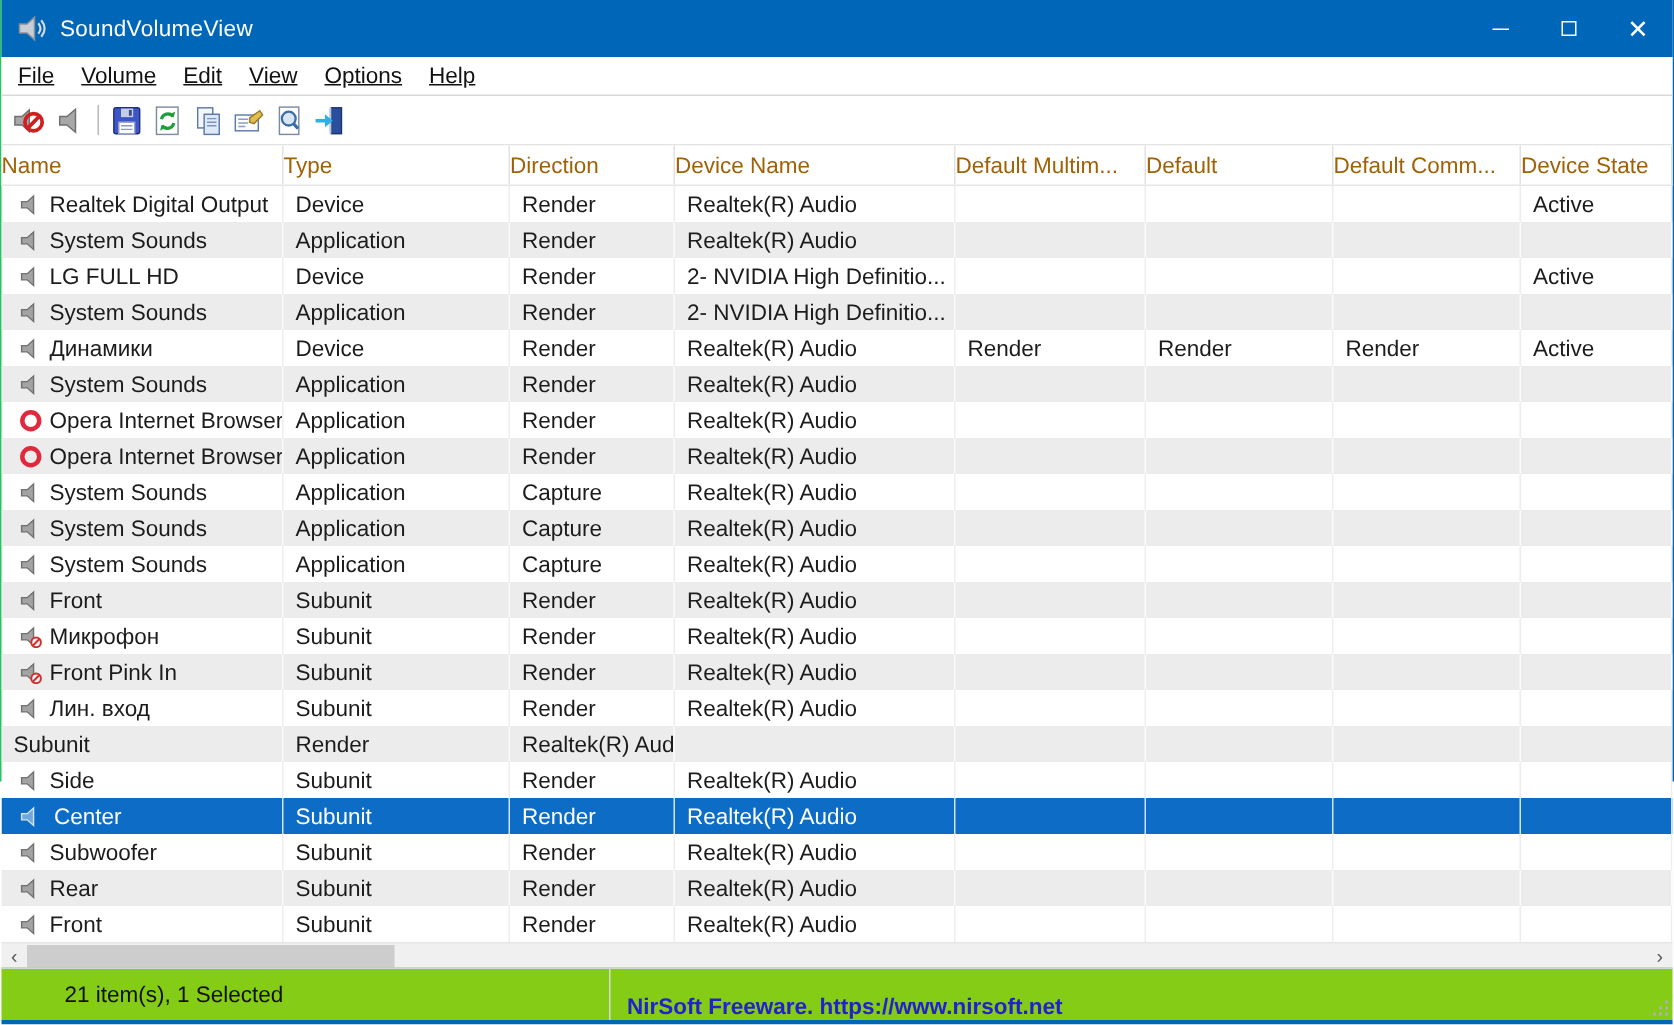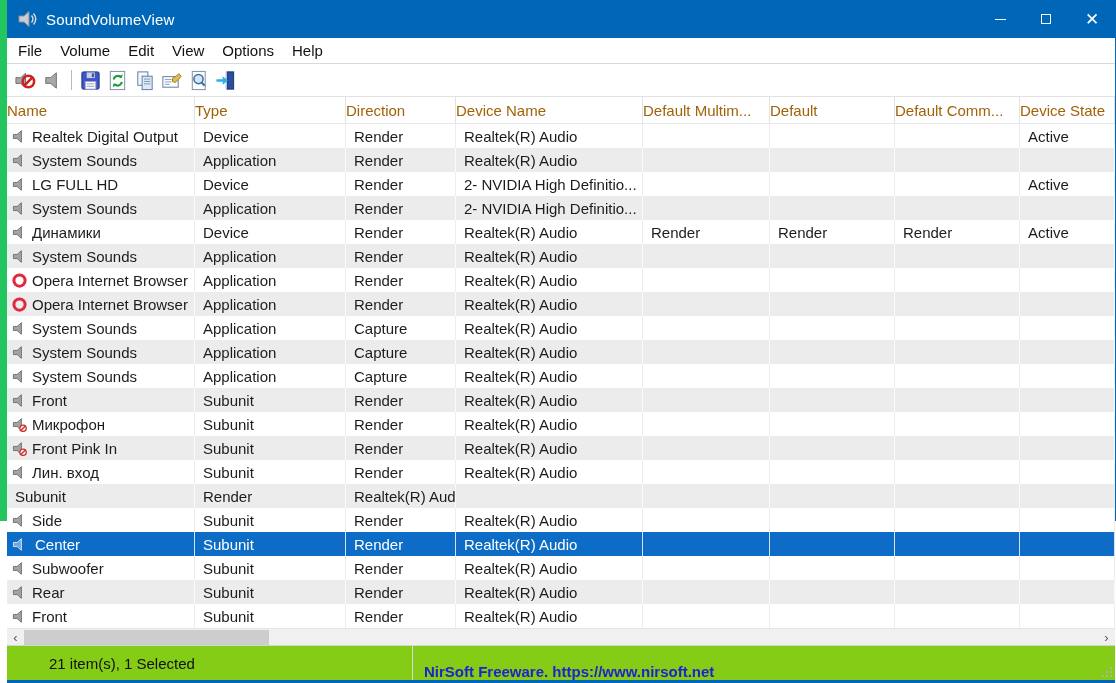--- a/index.html
+++ b/index.html
@@ -1,53 +1,53 @@
 <!DOCTYPE html>
 <html><head>
 <meta charset="utf-8">
 <style>
   * { margin:0; padding:0; box-sizing:border-box; }
   html,body { width:1116px; height:683px; overflow:hidden; background:#fff;
               font-family:"Liberation Sans","DejaVu Sans",sans-serif; }
   .window { width:1116px; height:521px; display:flex; flex-direction:column;
-            border-left:7px solid #22c55e; border-right:1px solid #0067b8; background:#fff; }
+            border-left:1px solid #22c55e; border-right:1px solid #0067b8; background:#fff; }
 
   
   .titlebar { height:38px; background:#0067b8; display:flex; align-items:center; flex:none; }
   .titlebar .app-icon { width:22px; height:22px; margin:0 8px 0 9px; flex:none; }
   .titlebar .title { color:#fff; font-size:15px; letter-spacing:.2px; }
   .win-controls { margin-left:auto; display:flex; height:100%; }
   .win-btn { width:46px; height:100%; display:flex; align-items:center; justify-content:center; color:#fff; cursor:default; }
   .glyph-min { width:11px; height:1px; background:#fff; }
   .glyph-max { width:10px; height:10px; border:1px solid #fff; }
   .glyph-close { font-size:17px; line-height:1; }
 
   
   .menubar { height:26px; background:#fff; display:flex; align-items:center; padding-left:2px;
              border-bottom:1px solid #d9d9d9; flex:none; }
-  .menu-item { padding:3px 9px; font-size:15px; color:#111; }
+  .menu-item { padding:3px 9px; font-size:15px; color:#111;text-decoration:underline; }
 
   
   .toolbar { height:33px; background:#fff; display:flex; align-items:center; padding-left:5px;
              border-bottom:1px solid #e2e2e2; flex:none; }
   .tool-btn { width:27px; height:27px; display:flex; align-items:center; justify-content:center; }
   .tool-sep { width:1px; height:20px; background:#b8b8b8; margin:0 5px; }
 
   
   .grid-row { display:grid; grid-template-columns:188px 151px 110px 187px 127px 125px 125px minmax(0,1fr); }
   .header-row { height:27px; background:#fff; border-bottom:1px solid #e6e6e6; flex:none; }
   .header-cell { display:flex; align-items:center; padding-left:0; font-size:15px; color:#a16207;
                  border-right:1px solid #e2e2e2; overflow:hidden; white-space:nowrap; }
   .rows { flex:none; height:504px; overflow:hidden; }
   .row { height:24px; }
   .row.even { background:#ececec; }
   .cell { display:flex; align-items:center; padding-left:8px; font-size:15px; color:#1c1c1c;
           border-right:1px solid #ededed; overflow:hidden; white-space:nowrap; }
   .row.even .cell { border-right-color:#fafafa; }
-  .name-cell { padding-left:5px; gap:5px; }
+  .name-cell { padding-left:12px; gap:5px; }
   .row-icon { width:15px; height:15px; flex:none; }
   .row.selected { background:#0c6cc6; }
   .row.selected .cell { color:#fff; border-right-color:#cfe3f7;gap:8px; }
 
   
   .hscroll { height:17px; background:#f0f0f0; position:relative; flex:none; border-top:1px solid #e6e6e6; }
   .hs-arrow { position:absolute; top:0; width:17px; height:17px; display:flex; align-items:center;
               justify-content:center; color:#5a5a5a; font-size:13px; }
   .hs-arrow.left { left:0; } .hs-arrow.right { right:0; }
   .hs-thumb { position:absolute; top:1px; left:17px; width:245px; height:15px; background:#cdcdcd; }

